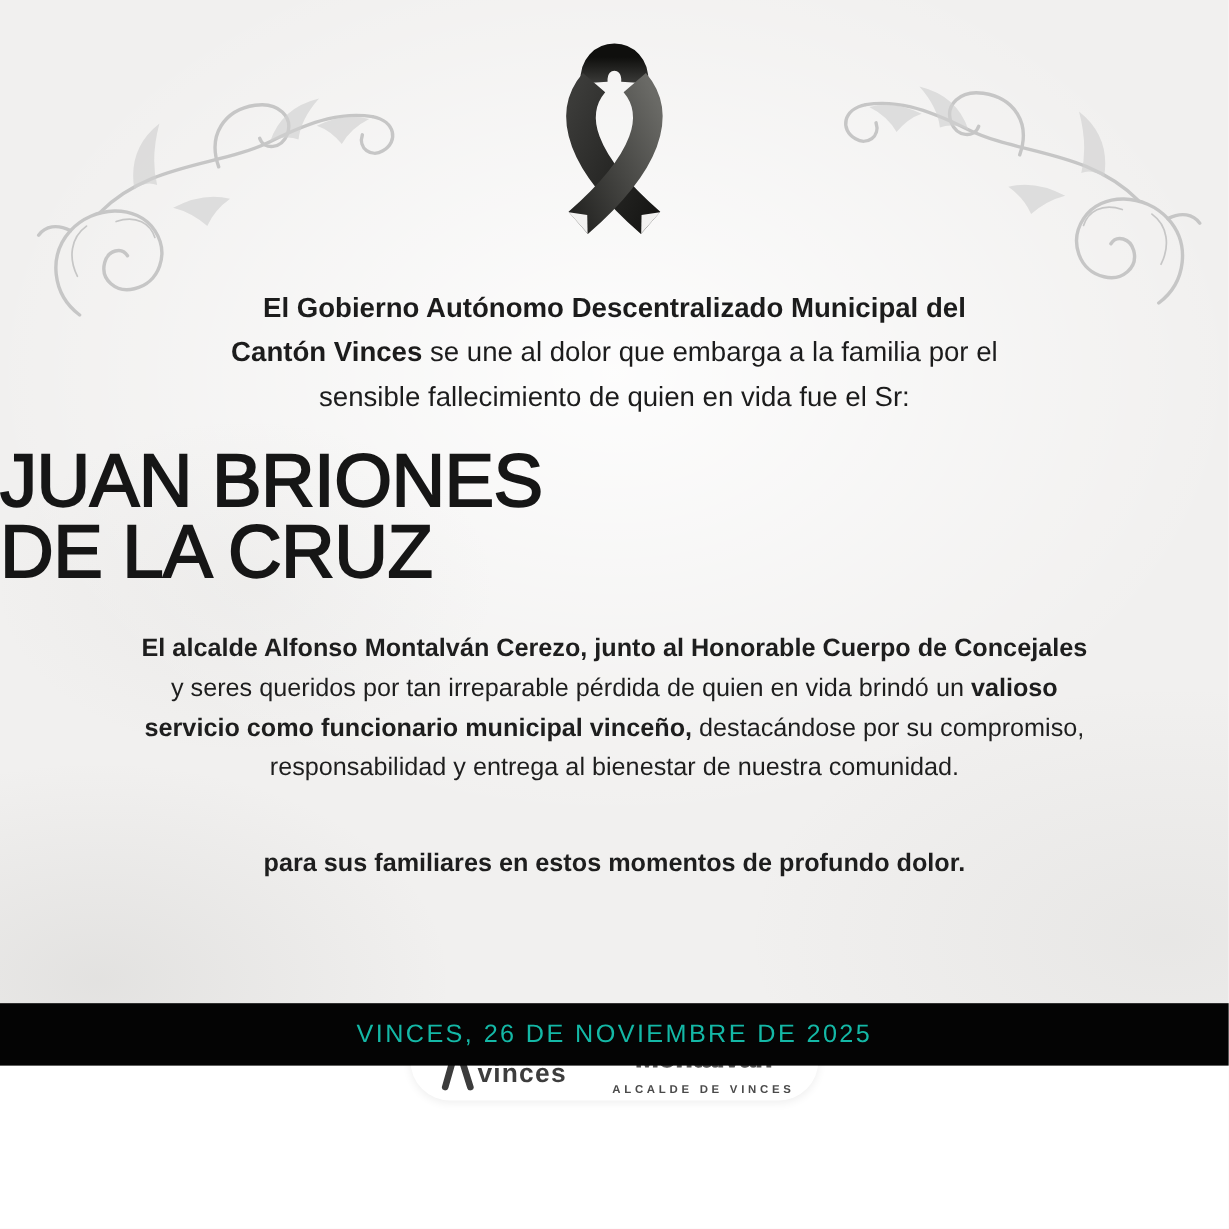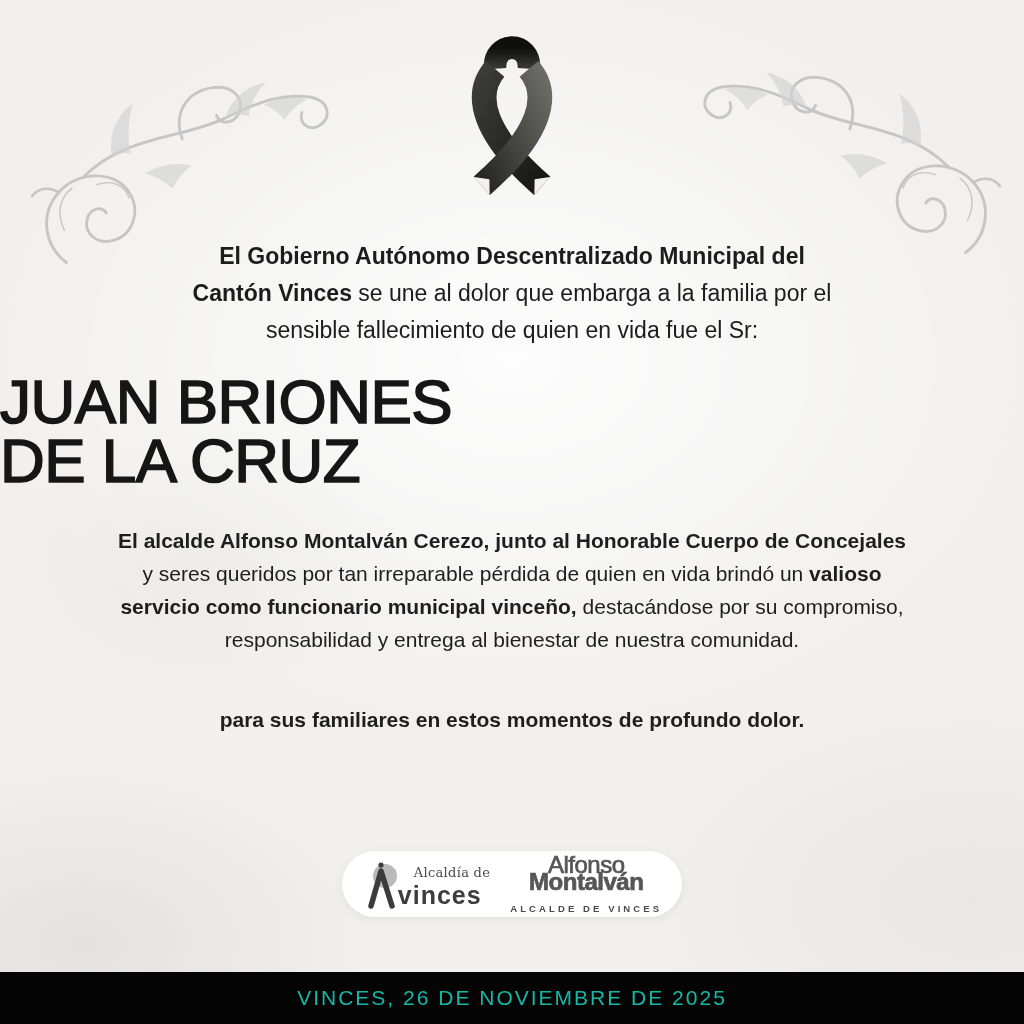--- a/index.html
+++ b/index.html
@@ -2,21 +2,21 @@
 <html><head>
 <meta charset="utf-8">
 <style>
   html,body{margin:0;padding:0;}
   body{
     width:1024px;height:1024px;overflow:hidden;
     font-family:"Liberation Sans",sans-serif;
     -webkit-font-smoothing:antialiased;
   }
   .canvas{
-    position:relative;width:1024px;height:1024px;
+    position:relative;width:1024px;height:888px;
     background:
       radial-gradient(ellipse 420px 260px at 8% 92%, rgba(140,140,135,.14), transparent 70%),
       radial-gradient(ellipse 500px 300px at 95% 88%, rgba(150,150,145,.10), transparent 70%),
       radial-gradient(ellipse 300px 200px at 20% 55%, rgba(160,160,155,.07), transparent 70%),
       radial-gradient(ellipse 700px 500px at 50% 35%, rgba(255,255,255,.85), transparent 75%),
       #f1f0ef;
     color:#1c1c1c;
   }
   .ornament{position:absolute;top:44px;left:26px;width:322px;height:228px;}
   .ornament.right{left:auto;right:18px;top:34px;transform:scaleX(-1);}
@@ -36,21 +36,21 @@
   .para1{top:524px;}
   .para2{top:703px;}
 
   .pill{position:absolute;top:851px;left:50%;transform:translateX(-50%);
     width:340px;height:66px;background:#ffffff;border-radius:34px;
     display:flex;align-items:center;justify-content:center;gap:20px;
     box-shadow:0 2px 8px rgba(0,0,0,.07);}
   .alcaldia{display:flex;align-items:flex-start;}
   .alc-text{display:flex;flex-direction:column;margin-left:-4px;}
   .alc-top{font-family:"DejaVu Serif",serif;font-size:13px;color:#4a4a4a;margin:6px 0 4px 16px;letter-spacing:.3px;}
-  .alc-name{font-size:25px;font-weight:700;color:#3d3d3d;text-transform:lowercase;
+  .alc-name{font-size:22px;font-weight:700;color:#3d3d3d;text-transform:lowercase;
     letter-spacing:1px;line-height:26px;margin-top:-2px;}
   .mayor{text-align:center;color:#565656;}
   .mayor .m1{font-size:24px;font-weight:400;line-height:19px;-webkit-text-stroke:.7px #565656;letter-spacing:-.5px;}
   .mayor .m2{font-size:24px;font-weight:700;line-height:22px;-webkit-text-stroke:.7px #565656;letter-spacing:-.5px;margin-top:-3px;}
   .mayor .msub{font-size:9.5px;font-weight:700;letter-spacing:3.1px;color:#4a4a4a;margin-top:10px;}
 
   .footer{position:absolute;left:0;bottom:0;width:1024px;height:52px;background:#040404;
     display:flex;align-items:center;justify-content:center;}
   .footer span{color:#14b8a6;font-size:21px;letter-spacing:2px;}
 </style>

